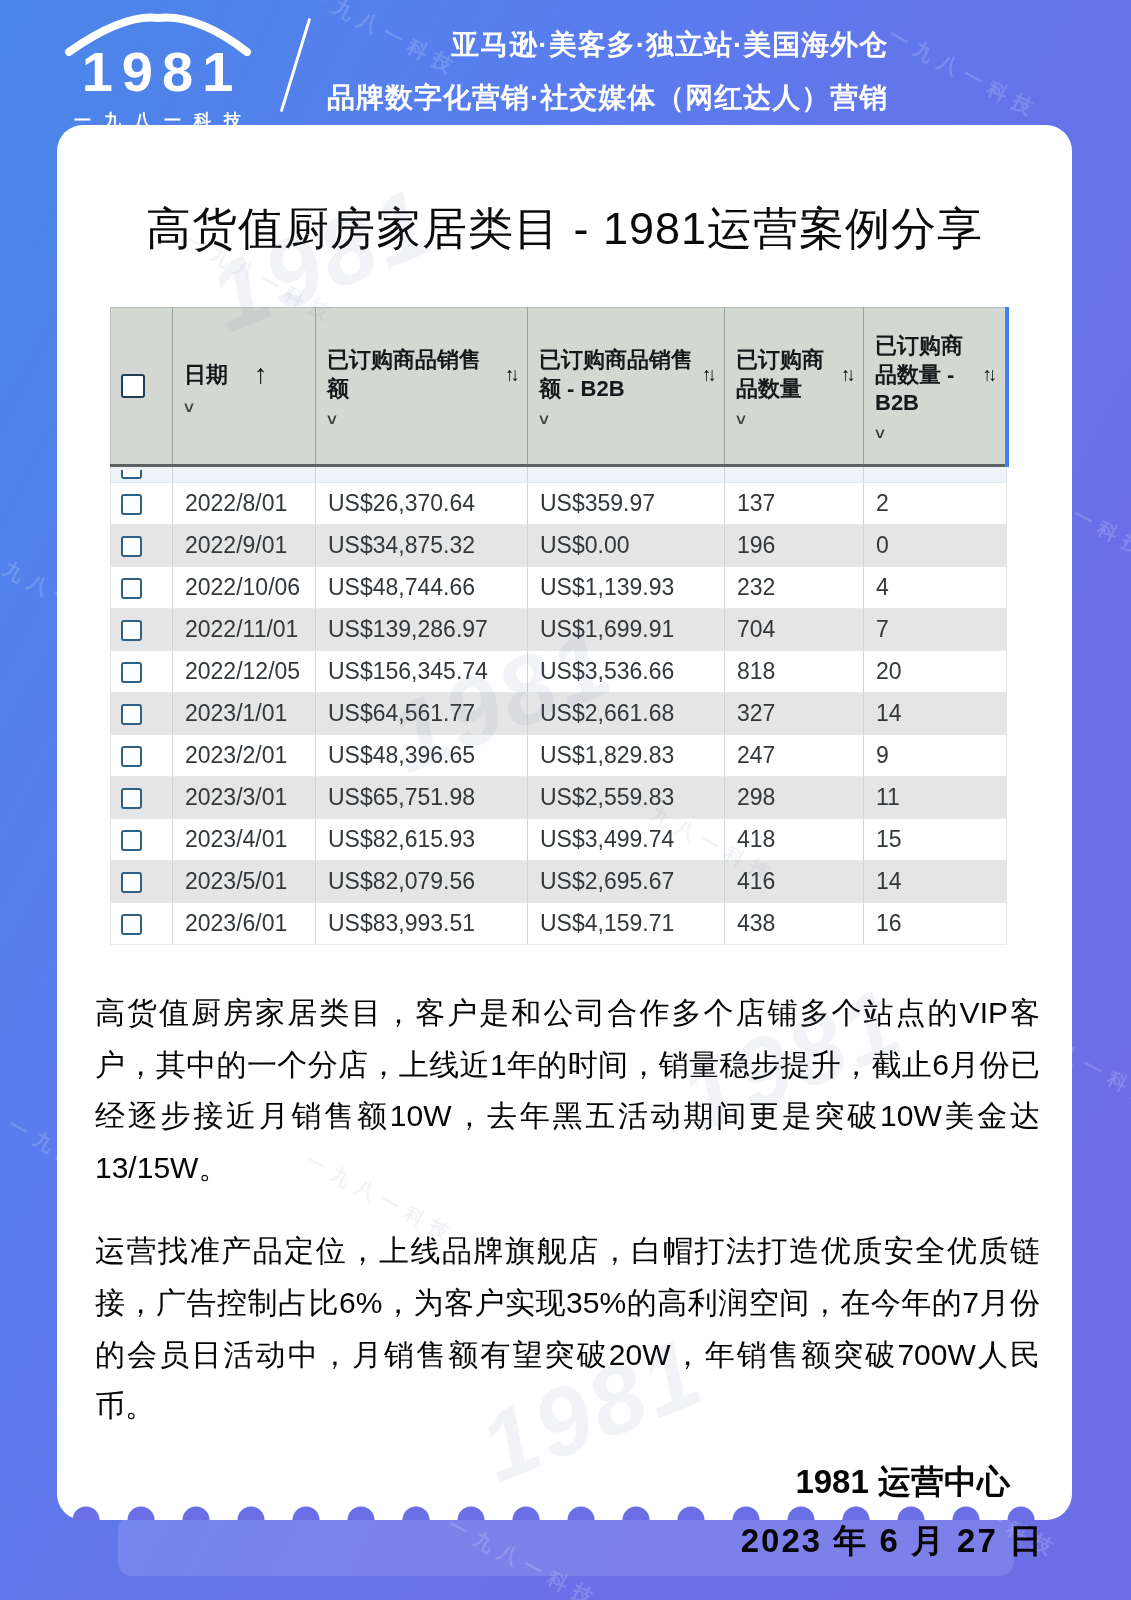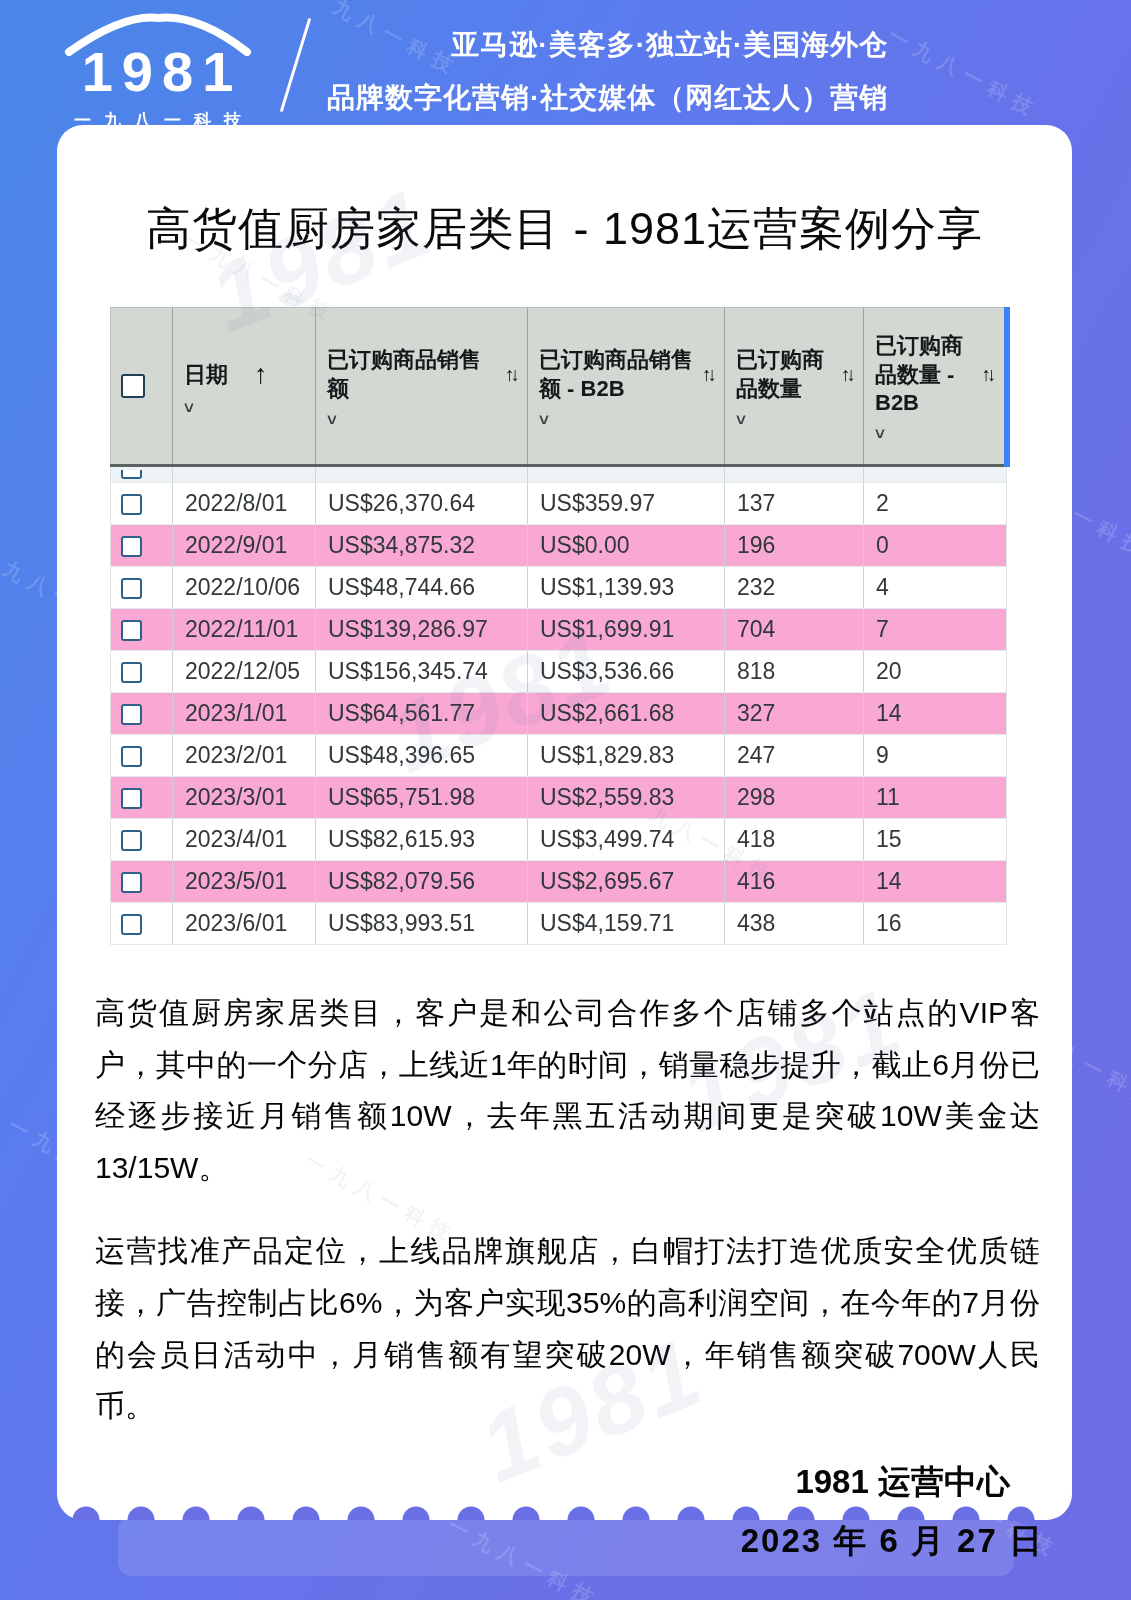--- a/index.html
+++ b/index.html
@@ -49,39 +49,39 @@
     height: 158px;
     border-top: 1px solid #b7bebb;
     border-right: 1px solid #9aa4a1;
     border-bottom: 3px solid #5a6362;
     vertical-align: middle;
     padding: 0 11px;
     text-align: left;
     font-weight: 600;
   }
   thead th:first-child { border-left: 1px solid #b7bebb; }
-  thead th:last-child  { border-right: 6px solid #3b82f6; }
+  thead th:last-child  { border-right: 4px solid #3b82f6; }
   .hcell { display: flex; flex-direction: column; gap: 12px; }
   .hline { display: flex; align-items: center; justify-content: space-between; gap: 6px;
            font-size: 22px; color: #15191b; line-height: 1.3; }
   .hline.start { justify-content: flex-start; gap: 26px; }
   .sort { font-size: 19px; letter-spacing: -4px; color: #0d1011; white-space: nowrap; flex: 0 0 auto; }
   .sort-asc { font-size: 27px; font-weight: 700; color: #0d1011; }
   .chev { font-size: 17px; color: #393f40; line-height: 0.6; }
   tbody td {
     height: 42px;
     border-right: 1px solid #ced4d3;
     border-bottom: 1px solid #e4e9ea;
     font-size: 23px; color: #31373a;
     padding: 0 12px; white-space: nowrap;
     background-clip: padding-box;
   }
   tbody td:first-child { border-left: 1px solid #dfe3e2; }
   tbody td:last-child  { border-right: 1px solid #dfe3e2; }
-  tr.alt td { background-color: #f9a8d4; }
+  tr.alt td { background-color: #e5e5e5; }
   tr.partial td { height: 17px; padding: 0 0 0 10px; background-color: #eef3f7; }
   .cbx { display: inline-block; width: 21px; height: 21px; border: 2px solid #2e6187;
          border-radius: 3px; background: #fff; vertical-align: middle; }
   .cbx-head { width: 24px; height: 24px; border-color: #1f3f57; }
   .partial-cbx { display: block; width: 21px; height: 9px; border: 2px solid #2e6187;
                  border-top: none; border-radius: 0 0 3px 3px; background: #fff; }
   .col-cbx { text-align: left; padding-left: 10px; }
 
   
   .para {

